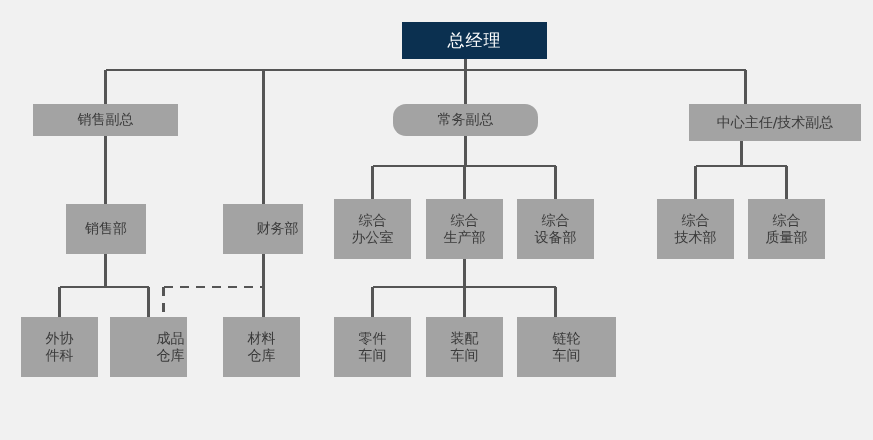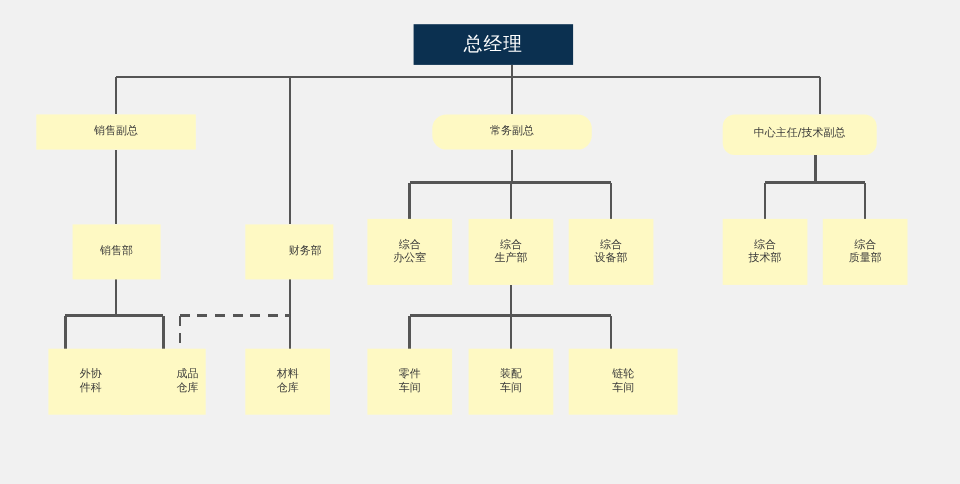--- a/index.html
+++ b/index.html
@@ -36,23 +36,23 @@
     line-height: 1.22;
     z-index: 2;
   }
   .node.root {
     background: #0b3050;
     color: #ffffff;
     font-size: 17px;
     letter-spacing: 1px;
   }
   .node.dept {
-    background: #fef9c3;
+    background: #a3a3a3;
     color: #3a3a3a;
-    font-size: 10px;
+    font-size: 14px;
   }
   .node .line2 {
     display: block;
   }
 </style>
 </head>
 <body>
 
 <div id="chart-root">
   <svg id="connector-layer" width="873" height="440" viewBox="0 0 873 440" xmlns="http://www.w3.org/2000/svg">
@@ -79,30 +79,30 @@
       <path d="M 263.5 254 L 263.5 317" stroke="#555555" stroke-width="2.4" fill="none" shape-rendering="crispEdges"></path>
       <path d="M 163.5 287 L 262.5 287" stroke="#555555" stroke-width="2.4" fill="none" shape-rendering="crispEdges" stroke-dasharray="9 7"></path>
       <path d="M 163.5 287 L 163.5 317" stroke="#555555" stroke-width="2.4" fill="none" shape-rendering="crispEdges" stroke-dasharray="9 7"></path>
       <path d="M 464.5 259 L 464.5 287" stroke="#555555" stroke-width="2.4" fill="none" shape-rendering="crispEdges"></path>
       <path d="M 372.5 287 L 555.5 287" stroke="#555555" stroke-width="2.4" fill="none" shape-rendering="crispEdges"></path>
       <path d="M 372.5 287 L 372.5 317" stroke="#555555" stroke-width="2.4" fill="none" shape-rendering="crispEdges"></path>
       <path d="M 464.5 287 L 464.5 317" stroke="#555555" stroke-width="2.4" fill="none" shape-rendering="crispEdges"></path>
       <path d="M 555.5 287 L 555.5 317" stroke="#555555" stroke-width="2.4" fill="none" shape-rendering="crispEdges"></path>
     </svg>
   <div id="node-layer">
-      <div class="node root" style="left: 376px; top: 22px; width: 145px; height: 37px;">
+      <div class="node root" style="left: 402px; top: 22px; width: 145px; height: 37px;">
         <span class="line1">总经理</span>
       </div>
       <div class="node dept" style="left: 33px; top: 104px; width: 145px; height: 32px;">
         <span class="line1">销售副总</span>
       </div>
       <div class="node dept" style="left: 393px; top: 104px; width: 145px; height: 32px; border-radius: 13px;">
         <span class="line1">常务副总</span>
       </div>
-      <div class="node dept" style="left: 657px; top: 104px; width: 140px; height: 37px; border-radius: 11px;">
+      <div class="node dept" style="left: 689px; top: 104px; width: 172px; height: 37px;">
         <span class="line1">中心主任/技术副总</span>
       </div>
       <div class="node dept" style="left: 66px; top: 204px; width: 80px; height: 50px;">
         <span class="line1">销售部</span>
       </div>
       <div class="node dept" style="left: 223px; top: 204px; width: 80px; height: 50px; padding-left: 29px;">
         <span class="line1">财务部</span>
       </div>
       <div class="node dept" style="left: 334px; top: 199px; width: 77px; height: 60px;">
         <span class="line1">综合</span>
@@ -117,21 +117,21 @@
         <span class="line2">设备部</span>
       </div>
       <div class="node dept" style="left: 657px; top: 199px; width: 77px; height: 60px;">
         <span class="line1">综合</span>
         <span class="line2">技术部</span>
       </div>
       <div class="node dept" style="left: 748px; top: 199px; width: 77px; height: 60px;">
         <span class="line1">综合</span>
         <span class="line2">质量部</span>
       </div>
-      <div class="node dept" style="left: 21px; top: 317px; width: 77px; height: 60px; margin-left: 23px;">
+      <div class="node dept" style="left: 21px; top: 317px; width: 77px; height: 60px;">
         <span class="line1">外协</span>
         <span class="line2">件科</span>
       </div>
       <div class="node dept" style="left: 110px; top: 317px; width: 77px; height: 60px; padding-left: 44px;">
         <span class="line1">成品</span>
         <span class="line2">仓库</span>
       </div>
       <div class="node dept" style="left: 223px; top: 317px; width: 77px; height: 60px;">
         <span class="line1">材料</span>
         <span class="line2">仓库</span>

